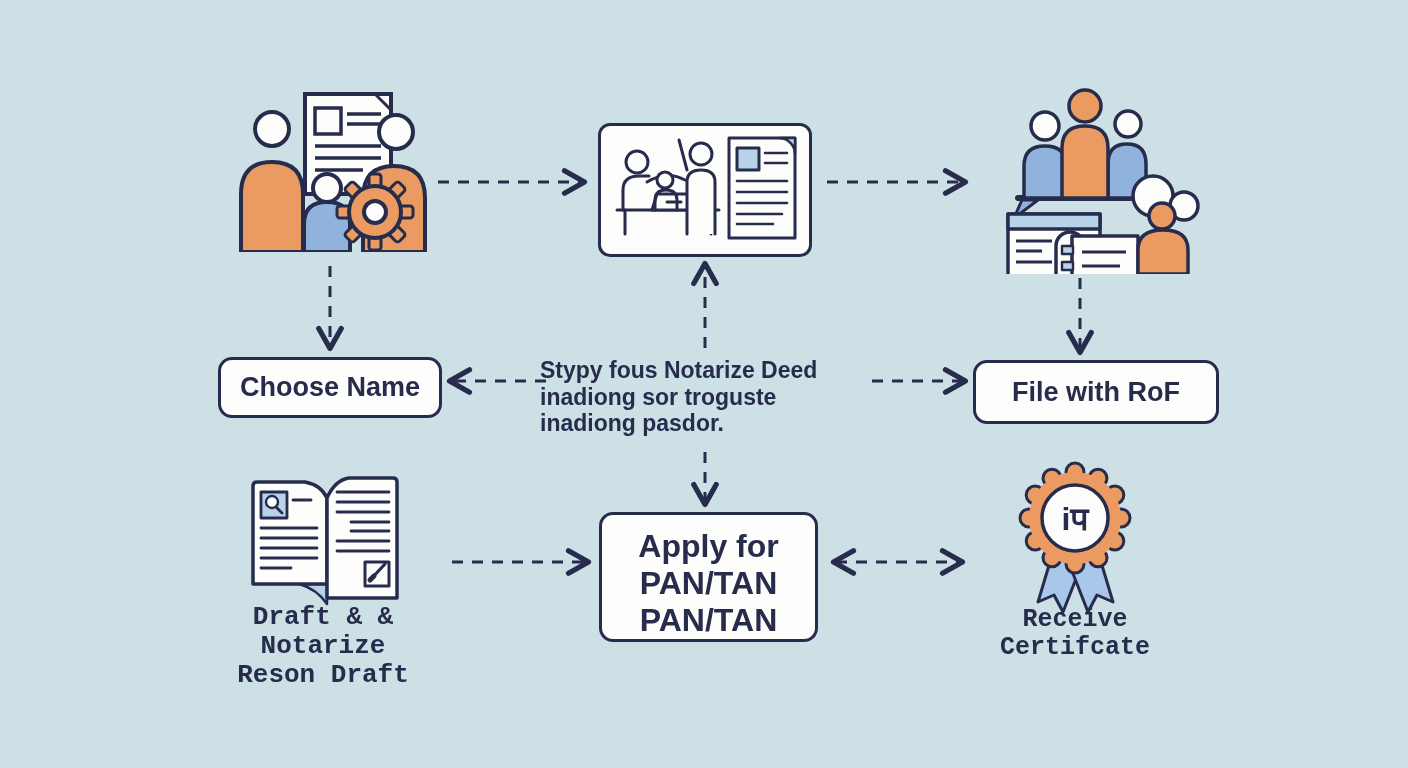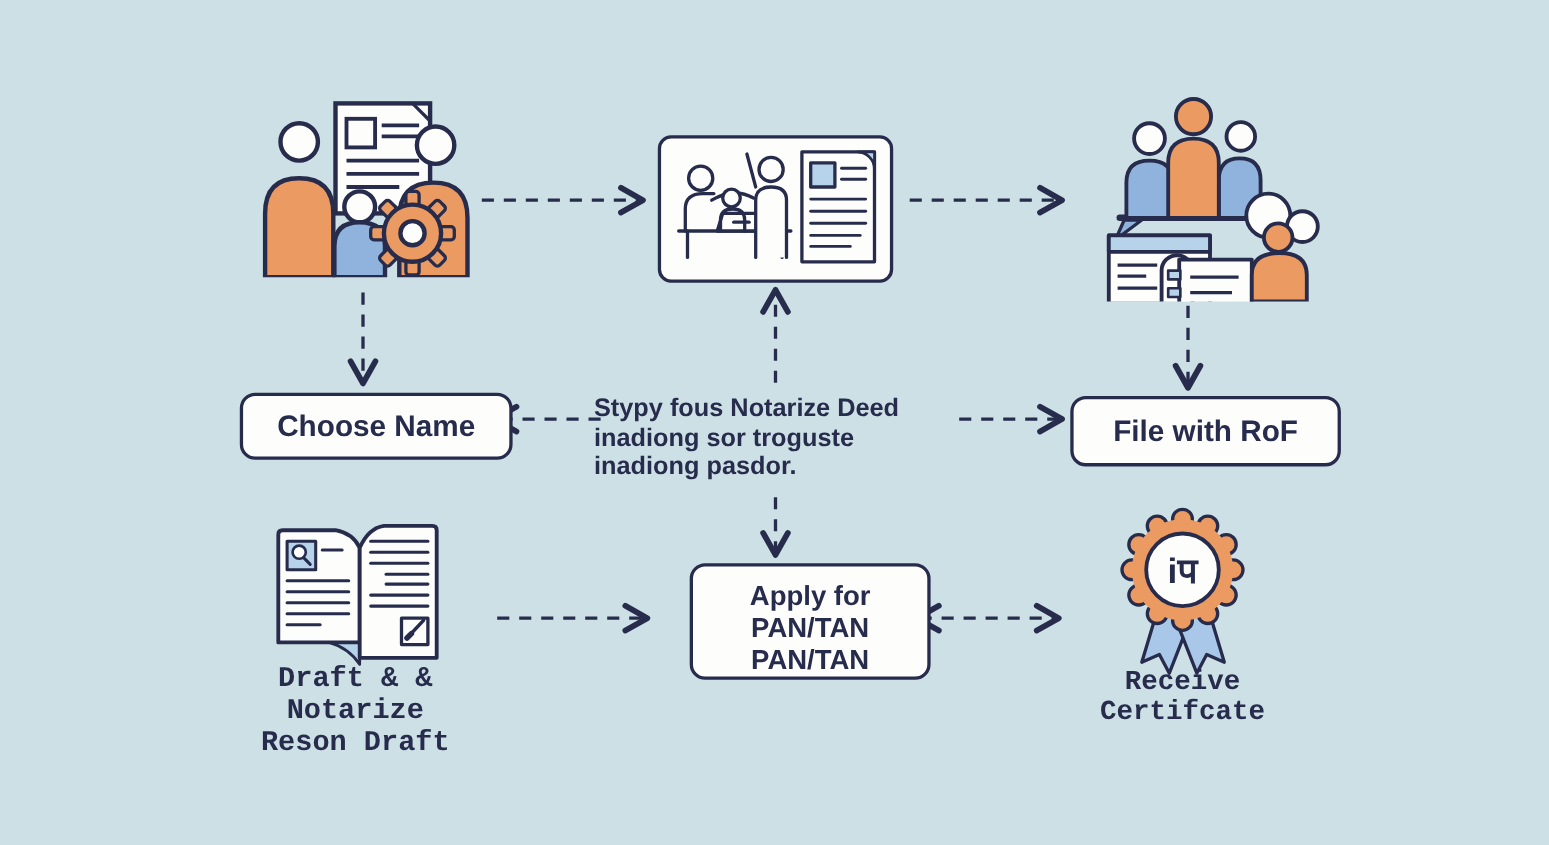--- a/index.html
+++ b/index.html
@@ -157,21 +157,21 @@
         <line x1="82" y1="166" x2="126" y2="166" stroke-width="3"></line>
         <line x1="82" y1="180" x2="120" y2="180" stroke-width="3"></line>
 
         <circle cx="184" cy="120" r="14" fill="#fdfdfc" stroke-width="3.5"></circle>
         <circle cx="162" cy="130" r="13" fill="#eb9b61" stroke-width="3.5"></circle>
         <path d="M138,188 V164 Q138,144 163,144 Q188,144 188,164 V188 Z" fill="#eb9b61" stroke-width="3.5"></path>
       </g>
     </svg>
   </div>
 
-  <div class="node-box" style="left:218px;top:357px;width:248px;height:61px;font-size:27px;">
+  <div class="node-box" style="left:218px;top:357px;width:224px;height:61px;font-size:27px;">
     <span>Choose Name</span>
   </div>
 
   <div class="note-text" style="left:540px;top:357px;width:330px;">
     <span class="line1">Stypy fous Notarize Deed</span>
     <span class="line2">inadiong sor troguste</span>
     <span class="line3">inadiong pasdor.</span>
   </div>
 
   <div class="node-box" style="left:973px;top:360px;width:246px;height:64px;font-size:27px;">
@@ -206,21 +206,21 @@
         <line x1="94" y1="79" x2="146" y2="79" stroke-width="2.8"></line>
         <line x1="94" y1="89" x2="146" y2="89" stroke-width="2.8"></line>
 
         <rect x="122" y="100" width="24" height="24" fill="#fdfdfc" stroke-width="3"></rect>
         <line x1="127" y1="118" x2="142" y2="102" stroke-width="3.2"></line>
         <line x1="127" y1="118" x2="131" y2="114" stroke-width="5"></line>
       </g>
     </svg>
   </div>
 
-  <div class="node-box top-align" style="left:599px;top:512px;width:219px;height:106px;font-size:25px;margin-left:28px;">
+  <div class="node-box top-align" style="left:599px;top:512px;width:219px;height:130px;font-size:32px;">
     <div>
       <span class="line1">Apply for PAN/TAN</span>
       <span class="line2">PAN/TAN</span>
     </div>
   </div>
 
   <div class="abs" style="left:1003px;top:460px;width:145px;height:158px;">
     <svg width="145" height="158" viewBox="0 0 145 158">
 
       <g fill="#a9c7e8" stroke="#272c4d" stroke-width="3" stroke-linejoin="round">

